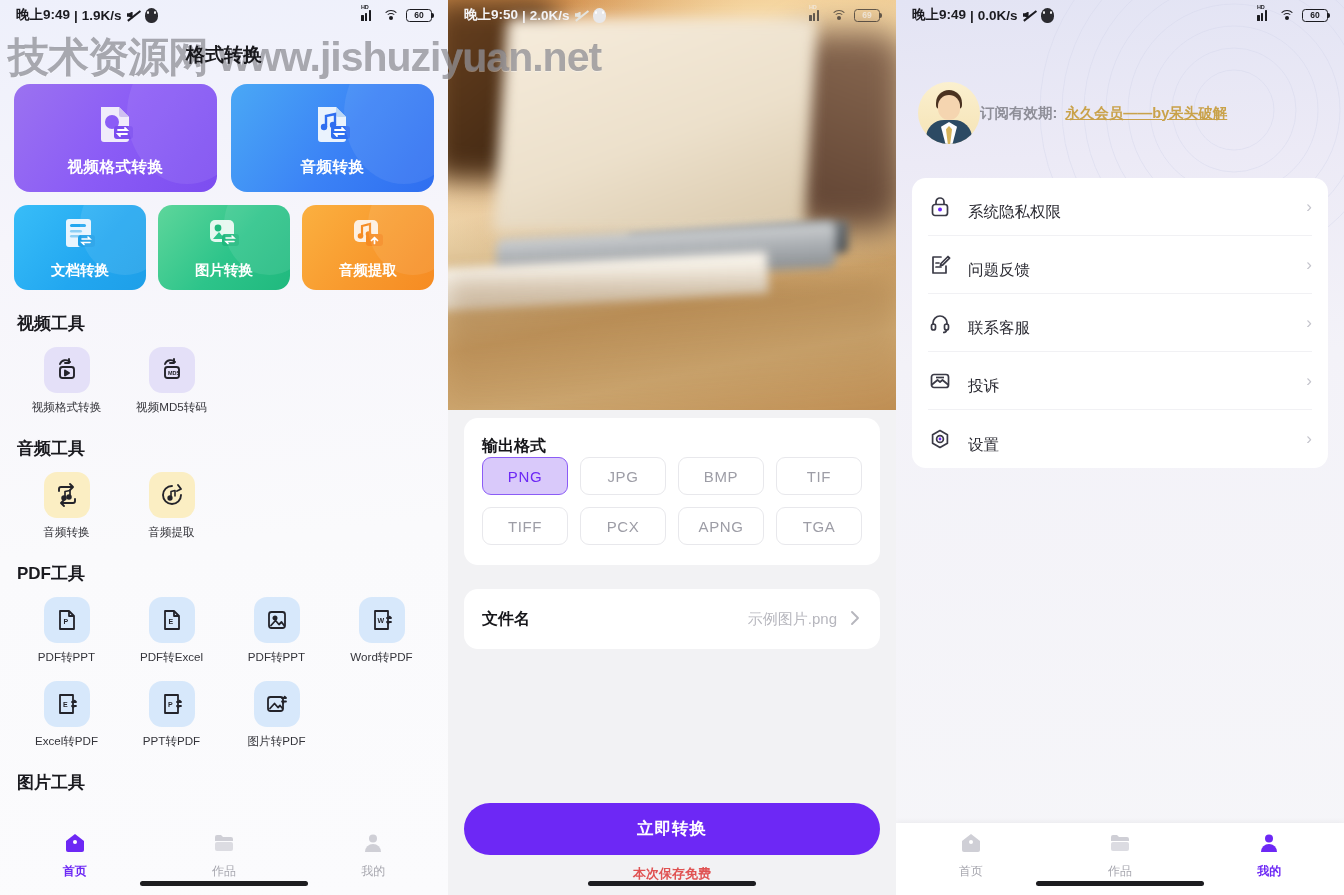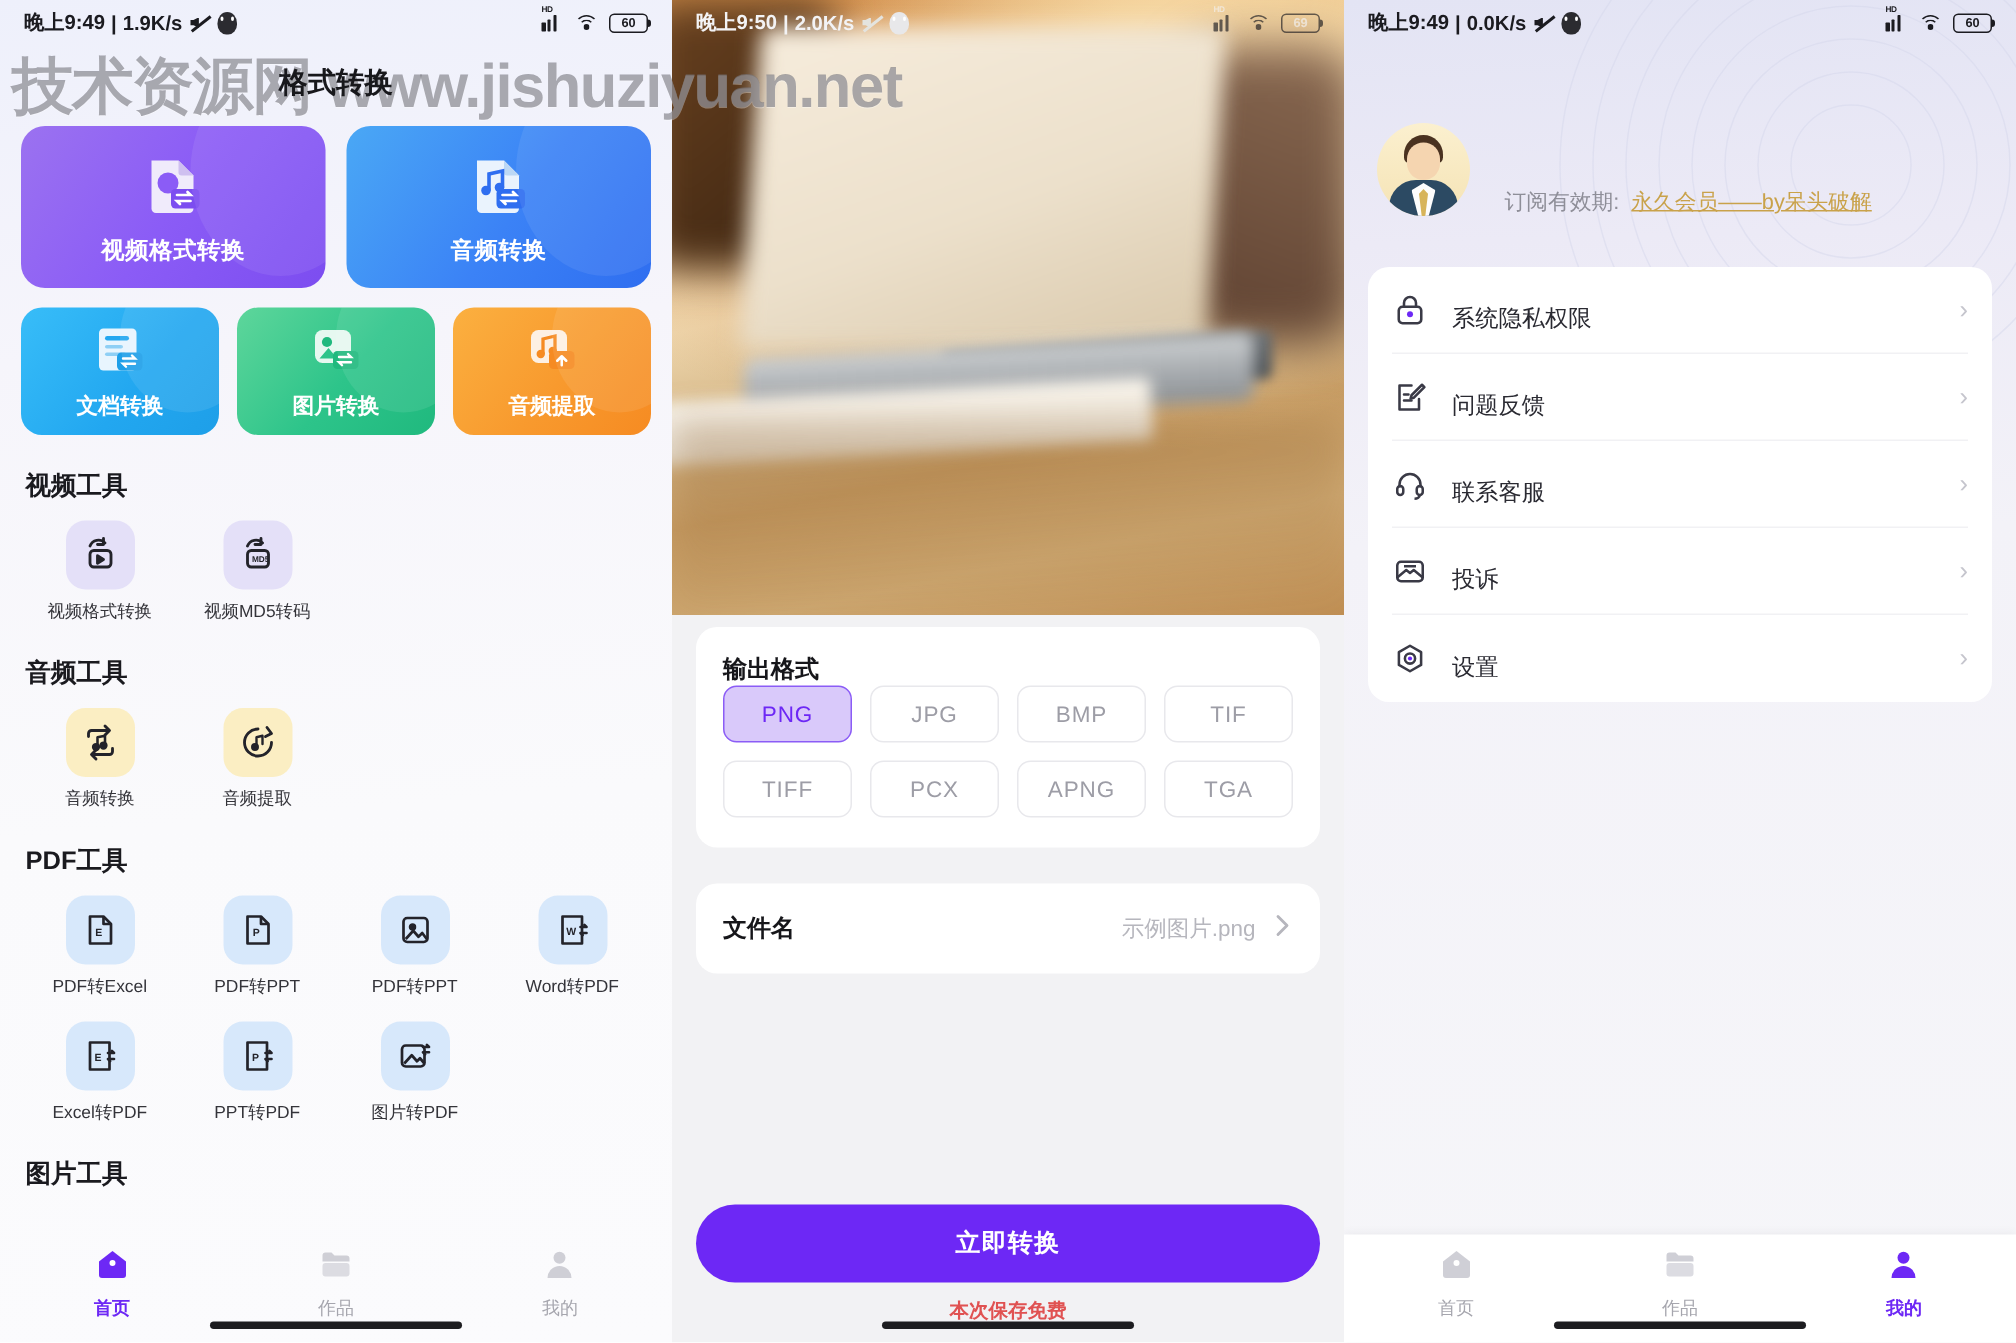--- a/index.html
+++ b/index.html
@@ -163,21 +163,21 @@
   .file-val { font-size:15px; color:#b6b6bd; display:flex; align-items:center; gap:12px; }
   .convert-wrap { position:absolute; bottom:12px; left:0; right:0; padding:0 16px; }
   .convert-btn { height:52px; border-radius:26px; background:#6d28f5; color:#fff;
     display:flex; align-items:center; justify-content:center;
     font-size:16.5px; font-weight:bold; letter-spacing:1px; }
   .free-note { text-align:center; font-size:13px; color:#e05252; margin-top:10px; font-weight:bold; }
 
   
   .s3 { background: linear-gradient(178deg,#e3e4f4 0%,#eceaf6 18%,#f3f2f8 40%,#f6f6f9 100%); }
   .s3-rings { position:absolute; top:-40px; right:-80px; width:420px; height:280px; opacity:.5; }
-  .profile { display:flex; align-items:flex-end; gap:23px; padding:52px 22px 0; position:relative; z-index:3; }
+  .profile { display:flex; align-items:center; gap:0; padding:52px 22px 0; position:relative; z-index:3;font-weight:bold; }
   .avatar { width:62px;height:62px;border-radius:50%; overflow:hidden; position:relative;
     background: linear-gradient(180deg,#fbf0cf,#f5e3b5); flex:0 0 auto; }
   .av-hair{position:absolute;left:18px;top:8px;width:26px;height:19px;background:#4a3220;border-radius:13px 13px 4px 4px;}
   .av-face{position:absolute;left:20px;top:13px;width:22px;height:25px;background:#f5d5b0;border-radius:11px;}
   .av-body{position:absolute;left:8px;bottom:0;width:46px;height:24px;background:#2c4a63;border-radius:18px 18px 0 0;}
   .av-shirt{position:absolute;left:23px;bottom:0;width:16px;height:22px;background:#fdfdfd;
     clip-path: polygon(50% 0,100% 22%,72% 100%,28% 100%,0 22%);}
   .av-tie{position:absolute;left:28px;bottom:0;width:6px;height:18px;background:#d7b45a;
     clip-path: polygon(50% 0,100% 18%,70% 100%,30% 100%,0 18%);}
   .sub-line { display:flex; align-items:center; gap:8px; flex-wrap:wrap; }
@@ -357,34 +357,34 @@
         </div>
       </div>
 
       <div class="sec-title">PDF工具</div>
       <div class="tool-grid">
         <div class="tool">
           <span class="tool-ic ic-blue">
             <svg width="24" height="24" viewBox="0 0 24 24" fill="none" stroke="#23232a" stroke-width="1.8" stroke-linejoin="round">
               <path d="M5 3h9l5 5v13H5z"></path>
                 <path d="M14 3v5h5"></path>
-              <text x="8.5" y="16" font-size="7" fill="#23232a" stroke="none" font-family="sans-serif" font-weight="bold">E</text>
-            </svg>
-          </span>
-          <span class="tool-lb">PDF转Excel</span>
+              <text x="8.5" y="16" font-size="7" fill="#23232a" stroke="none" font-family="sans-serif" font-weight="bold">P</text>
+            </svg>
+          </span>
+          <span class="tool-lb">PDF转PPT</span>
         </div>
         <div class="tool">
           <span class="tool-ic ic-blue">
             <svg width="24" height="24" viewBox="0 0 24 24" fill="none" stroke="#23232a" stroke-width="1.8" stroke-linejoin="round">
               <path d="M5 3h9l5 5v13H5z"></path>
                 <path d="M14 3v5h5"></path>
-              <text x="8.5" y="16" font-size="7" fill="#23232a" stroke="none" font-family="sans-serif" font-weight="bold">P</text>
-            </svg>
-          </span>
-          <span class="tool-lb">PDF转PPT</span>
+              <text x="8.5" y="16" font-size="7" fill="#23232a" stroke="none" font-family="sans-serif" font-weight="bold">E</text>
+            </svg>
+          </span>
+          <span class="tool-lb">PDF转Excel</span>
         </div>
         <div class="tool">
           <span class="tool-ic ic-blue">
             <svg width="24" height="24" viewBox="0 0 24 24" fill="none" stroke="#23232a" stroke-width="1.8" stroke-linejoin="round">
               <rect x="4" y="4" width="16" height="16" rx="2.5"></rect>
               <circle cx="10" cy="10" r="1.6" fill="#23232a"></circle>
               <path d="M5.5 18l5-5.5 3.5 4 2.5-2.5 3 4"></path>
             </svg>
           </span>
           <span class="tool-lb">PDF转PPT</span>

